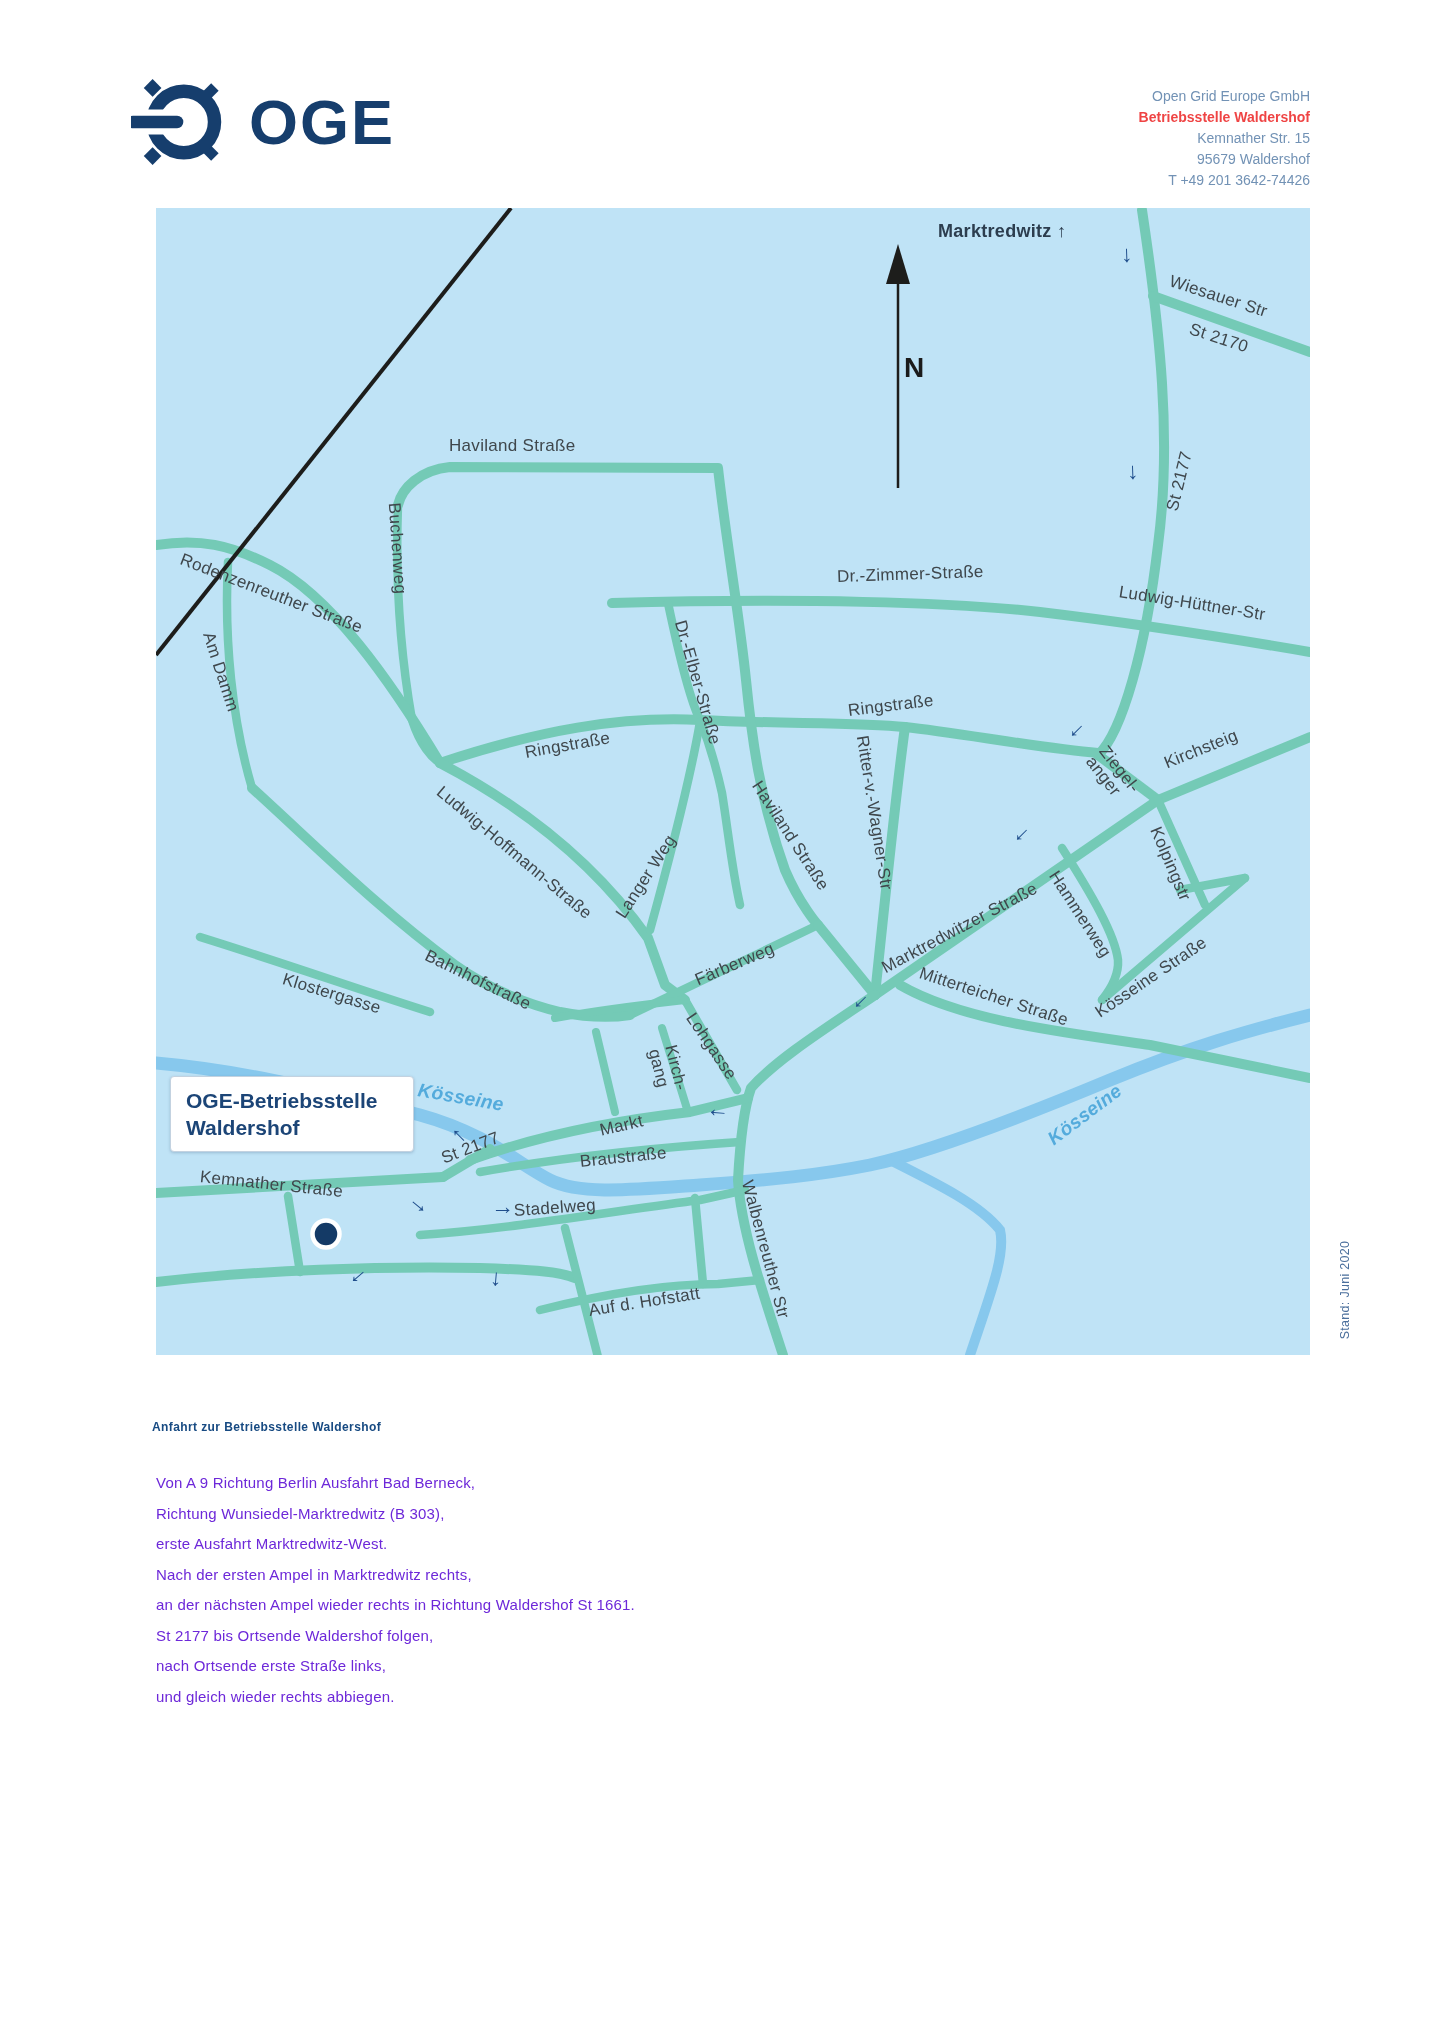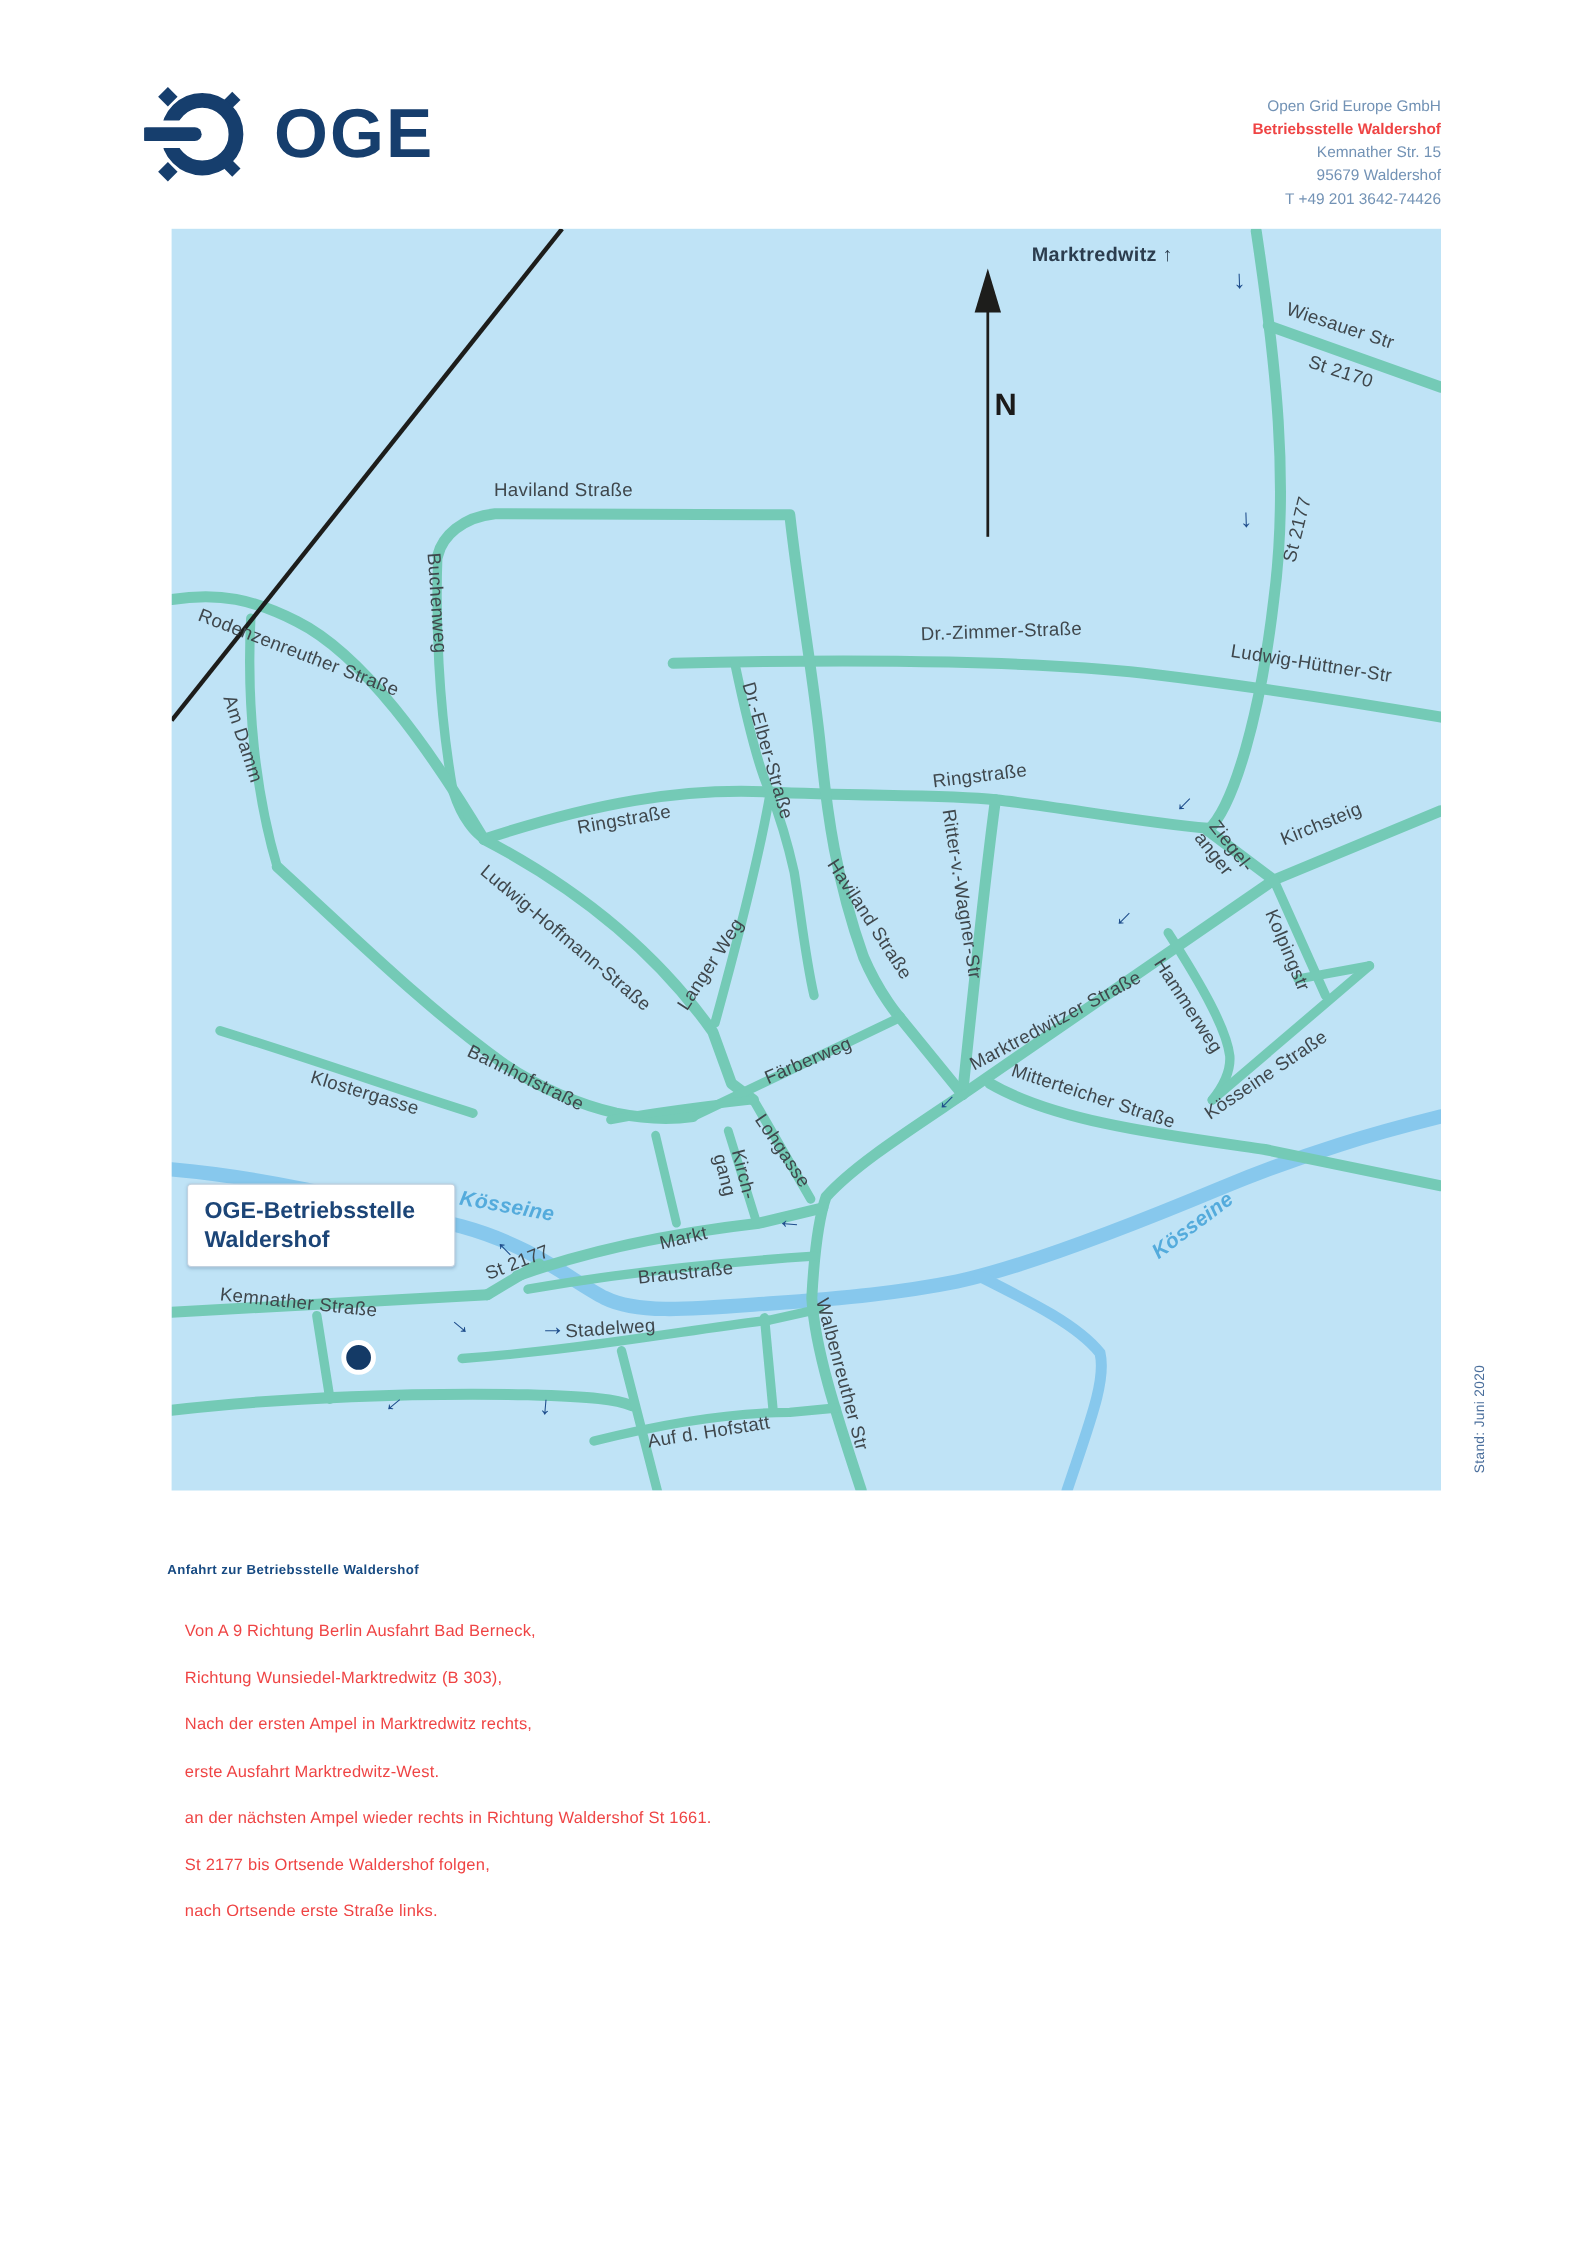--- a/index.html
+++ b/index.html
@@ -22,21 +22,21 @@
   .map-arrow{position:absolute;color:#1f4e8c;font-weight:bold;font-size:23px;line-height:1;
              transform-origin:50% 50%;}
   .office-box{position:absolute;left:14px;top:868px;width:212px;background:#ffffff;
               border:1px solid #c3d2e0;border-radius:4px;box-shadow:0 1px 3px rgba(40,70,110,.25);
               padding:10px 15px;color:#1c4577;font-size:21px;font-weight:bold;line-height:27px;}
   .stand-note{position:absolute;left:1345px;top:1290px;transform:translate(-50%,-50%) rotate(-90deg);
               white-space:nowrap;font-size:12.5px;color:#4b6f9c;letter-spacing:.3px;}
   
   .directions{position:absolute;left:152px;top:1420px;width:700px;}
   .directions h2{margin:0 0 36px 0;font-size:12px;font-weight:bold;color:#174a82;letter-spacing:.4px;}
-  .directions p{margin:16px;font-size:15px;line-height:26.5px;color:#ef4444;letter-spacing:.2px;}
+  .directions p{margin:4px;font-size:15px;line-height:26.5px;color:#6d28d9;letter-spacing:.2px;}
 </style>
 </head>
 <body>
 
 <div class="page">
 
   <div class="logo-wrap">
     <svg class="logo-icon" viewBox="0 0 100 104">
       <g fill="none" stroke="#163e6d">
         <rect x="16" y="10" width="13" height="13" fill="#163e6d" stroke="none" transform="rotate(45 22.5 16.5)"></rect>
@@ -183,22 +183,22 @@
     </div>
   </div>
 
   <div class="stand-note">Stand: Juni 2020</div>
 
   <div class="directions">
     <h2>Anfahrt zur Betriebsstelle Waldershof</h2>
     <div id="directions-body">
         <p>Von A 9 Richtung Berlin Ausfahrt Bad Berneck,</p>
         <p>Richtung Wunsiedel-Marktredwitz (B 303),</p>
+        <p>erste Ausfahrt Marktredwitz-West.</p>
         <p>Nach der ersten Ampel in Marktredwitz rechts,</p>
-        <p>erste Ausfahrt Marktredwitz-West.</p>
         <p>an der nächsten Ampel wieder rechts in Richtung Waldershof St 1661.</p>
         <p>St 2177 bis Ortsende Waldershof folgen,</p>
         <p>nach Ortsende erste Straße links,</p>
         <p>und gleich wieder rechts abbiegen.</p>
       </div>
   </div>
 
 </div>
 
 </body></html>

